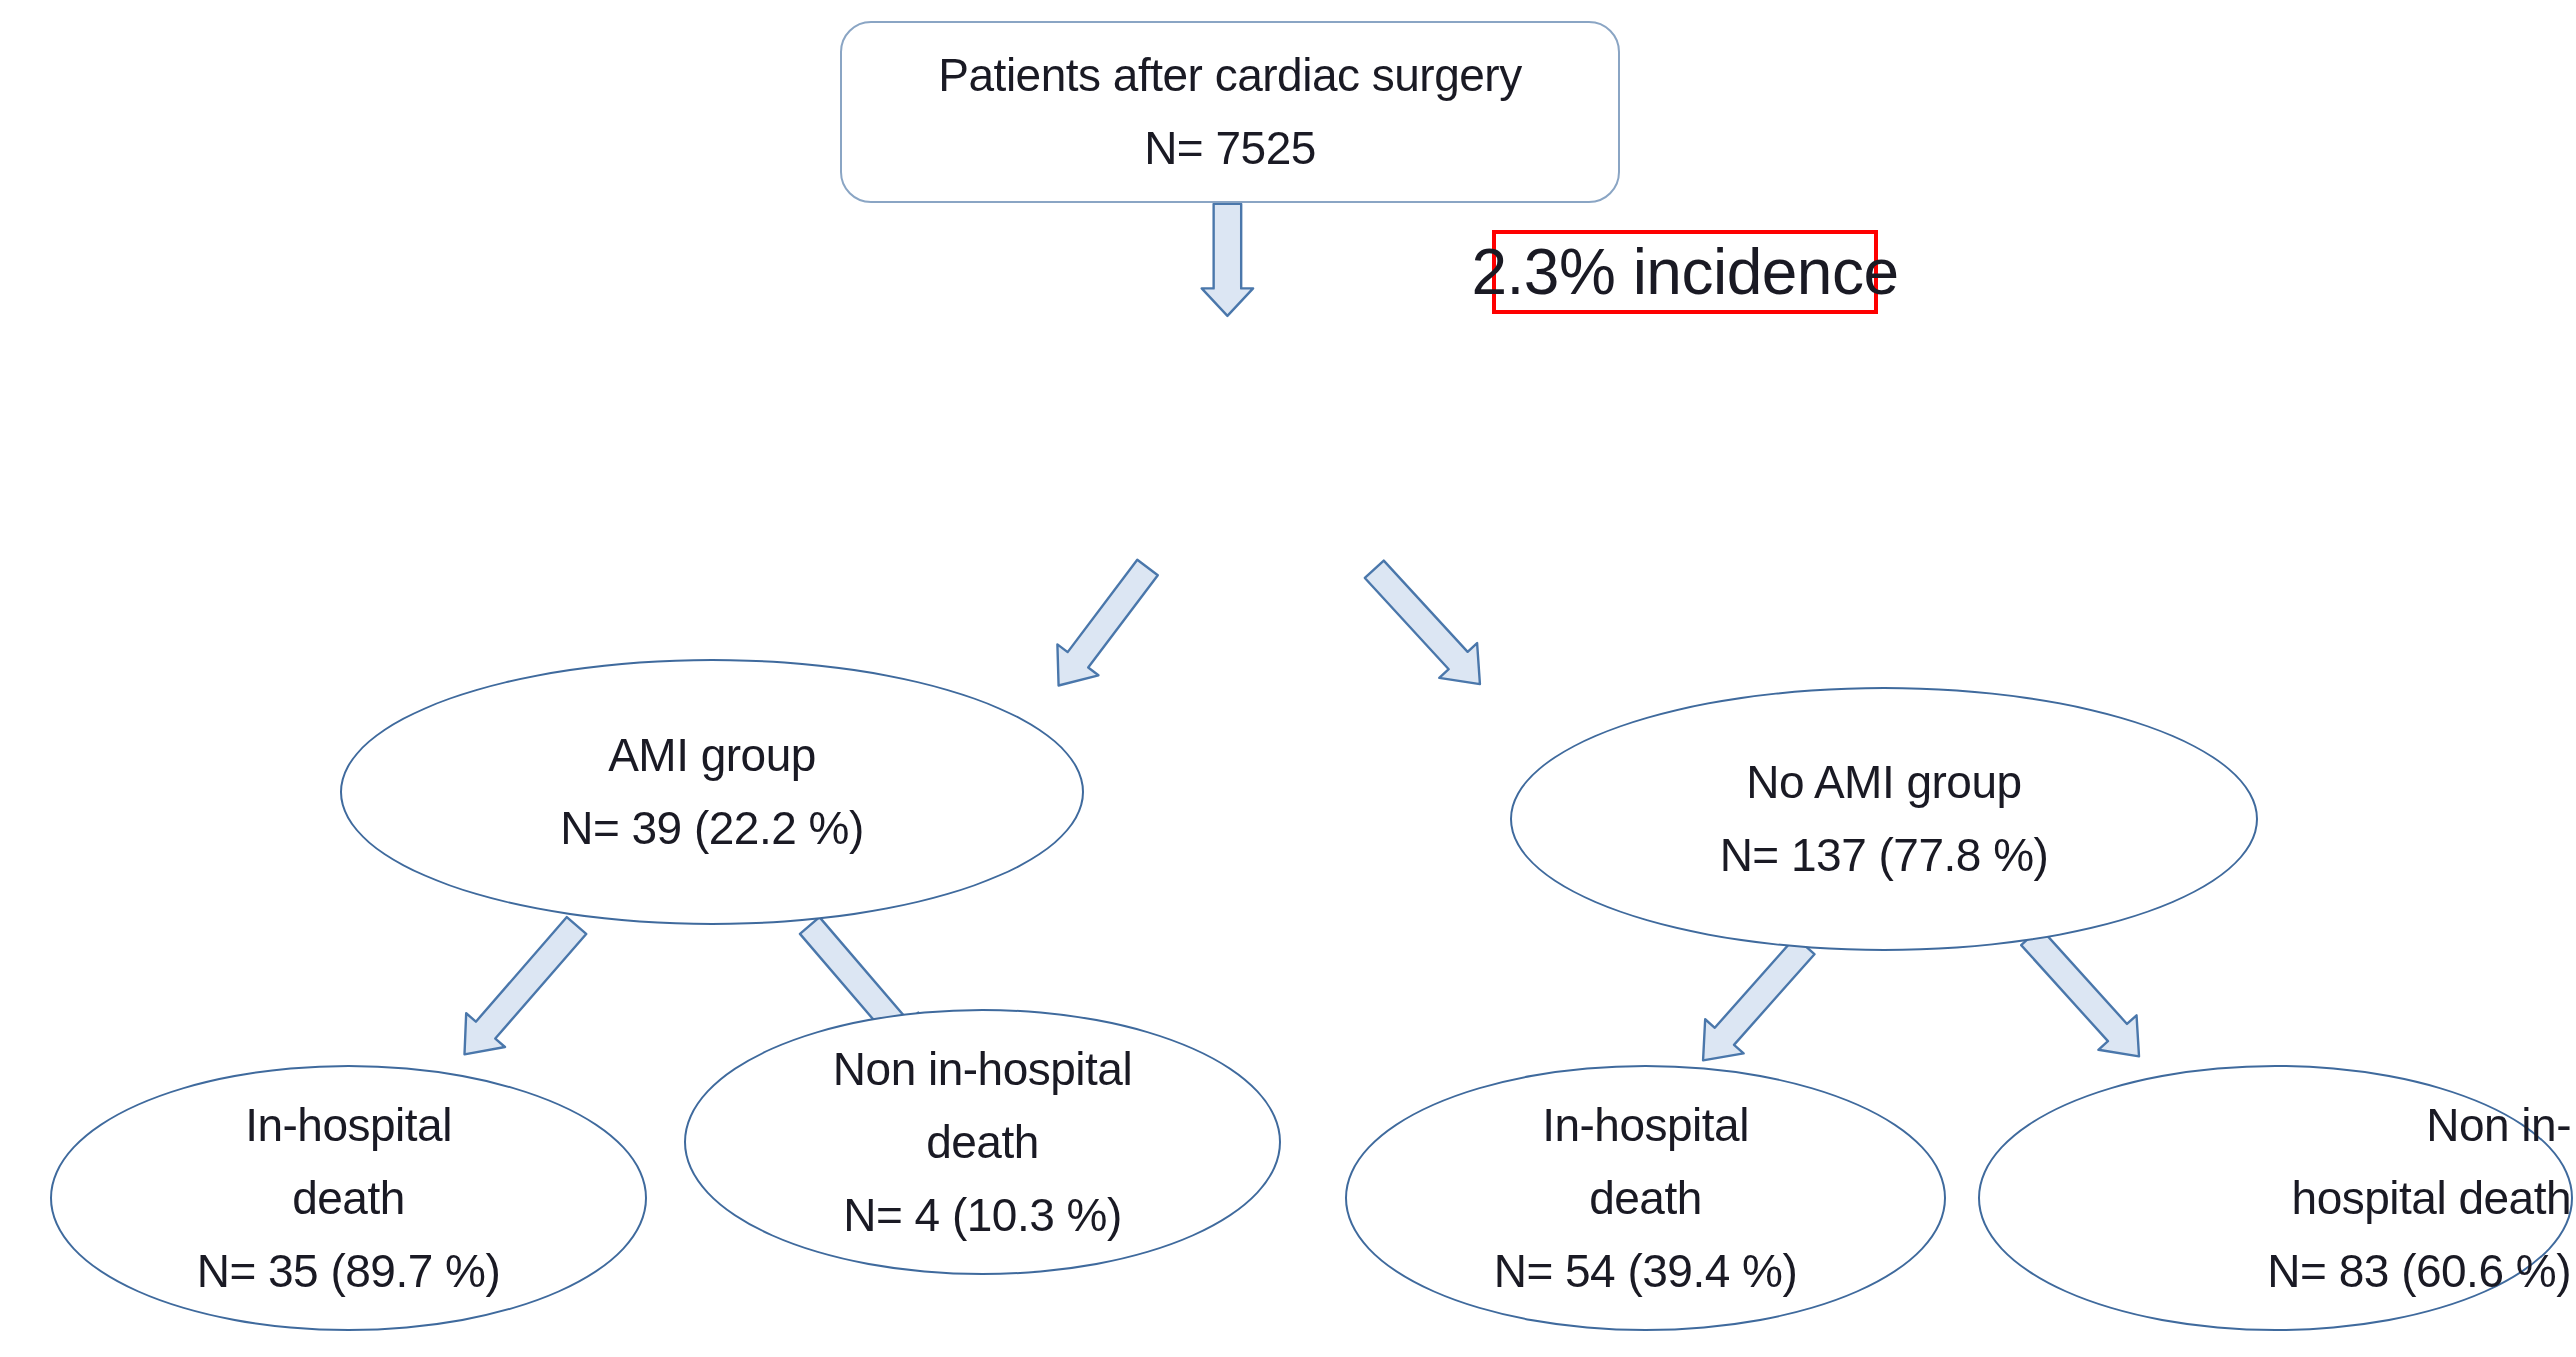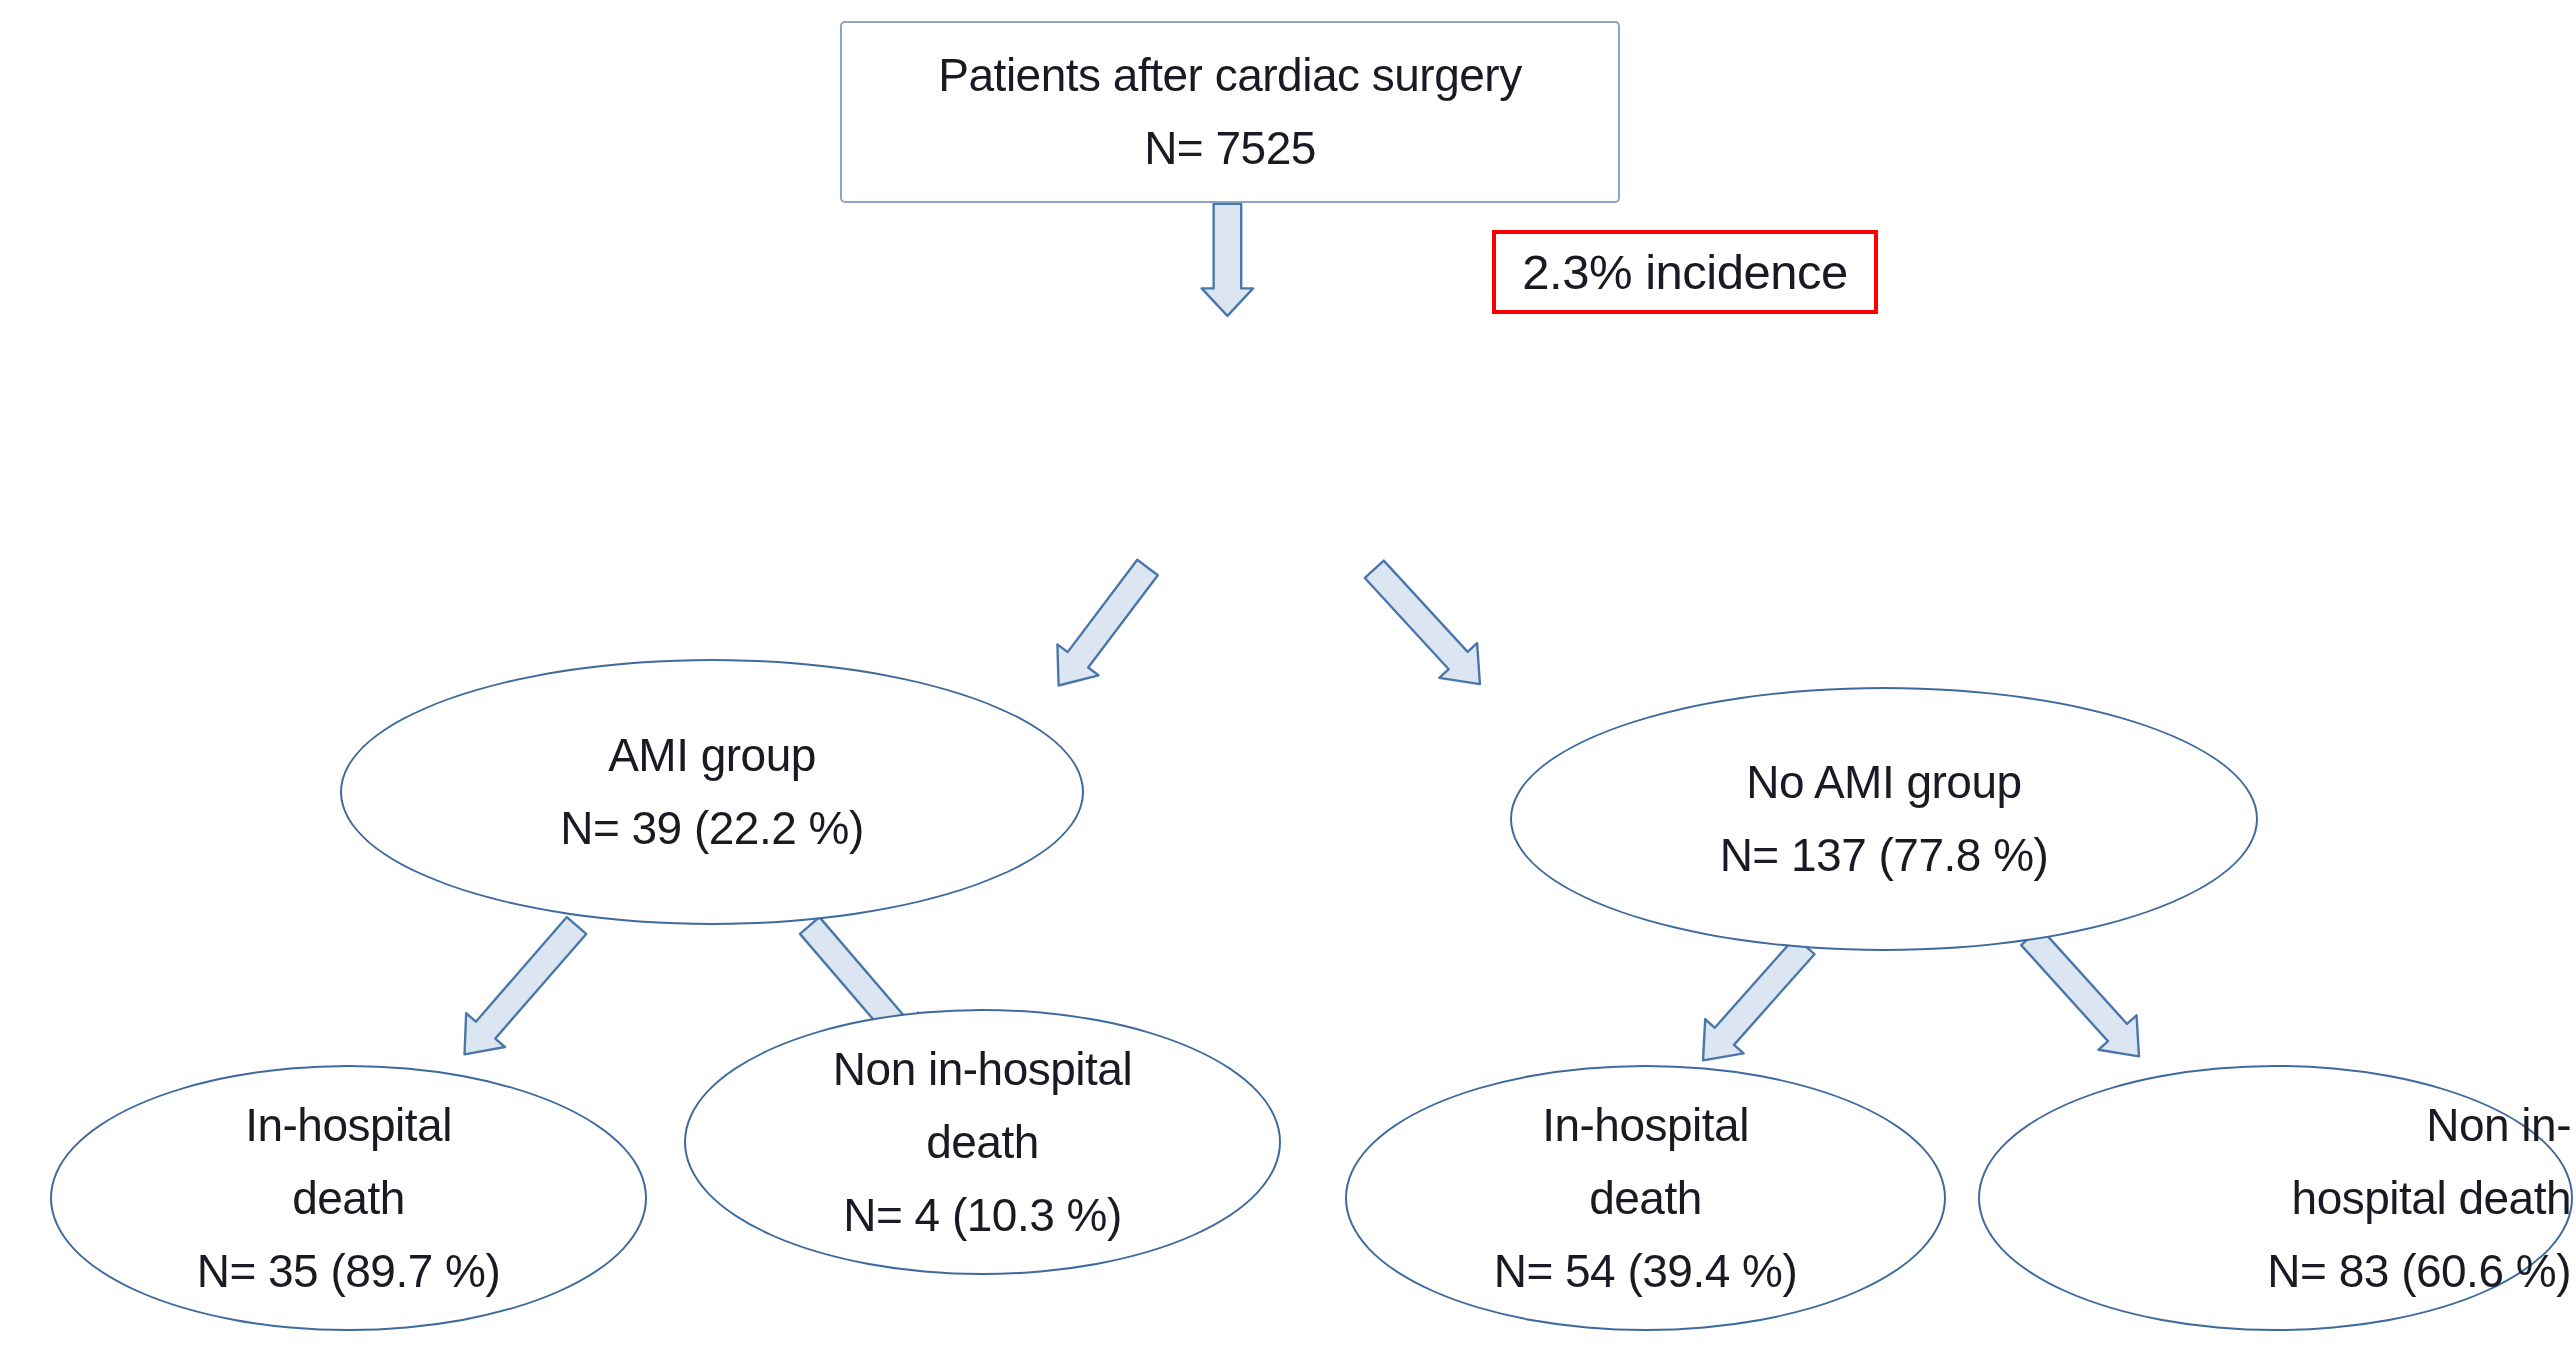--- a/index.html
+++ b/index.html
@@ -15,25 +15,25 @@
   #canvas{
     position:relative;width:2576px;height:1358px;overflow:hidden;
     font-family:"Liberation Sans",sans-serif;color:var(--text);
   }
   #arrow-layer{position:absolute;left:0;top:0;width:2576px;height:1358px;}
   .block-arrow{fill:var(--arrow-fill);stroke:var(--arrow-stroke);stroke-width:2.6;stroke-linejoin:round;}
   .node{
     position:absolute;display:flex;flex-direction:column;justify-content:center;align-items:center;
     text-align:center;font-size:46px;line-height:73px;letter-spacing:-0.5px;background:#fff;box-sizing:border-box;
   }
-  .rect{border:2.8px solid var(--box-stroke);border-radius:5px;}
+  .rect{border:2.8px solid var(--box-stroke);border-radius:31px;}
   .ellipse{border:2.3px solid var(--ellipse-stroke);border-radius:50%;}
   .annotation{
     position:absolute;display:flex;justify-content:center;align-items:center;
-    border:4.6px solid var(--annotation-stroke);font-size:49px;letter-spacing:-0.5px;box-sizing:border-box;background:#fff;
+    border:4.6px solid var(--annotation-stroke);font-size:64px;letter-spacing:-0.5px;box-sizing:border-box;background:#fff;
   }
   .line{white-space:nowrap;}
 </style>
 </head>
 <body>
 
 <div id="canvas">
 
   <svg id="arrow-layer" viewBox="0 0 2806 1479" xmlns="http://www.w3.org/2000/svg">
     <path class="block-arrow" transform="translate(1337,222)" d="M-15,0 H15 V92 H28 L0,122 L-28,92 H-15 Z"></path>

